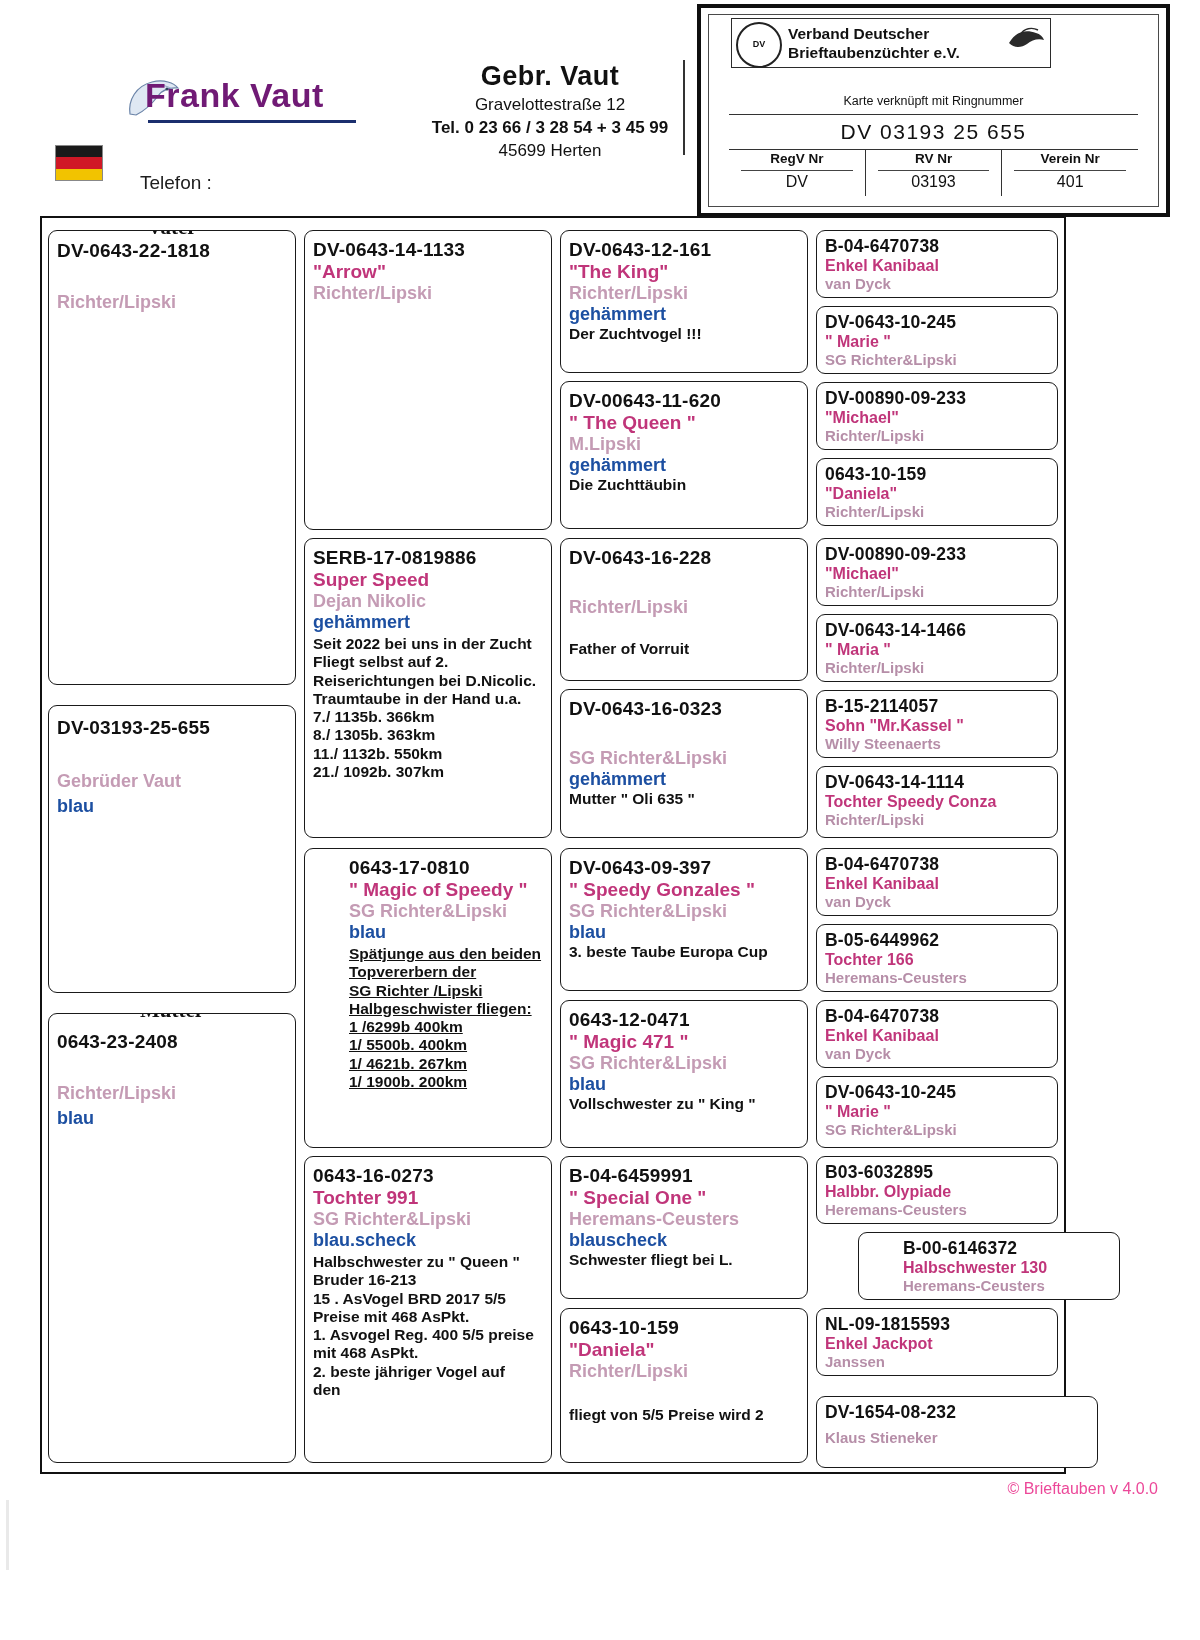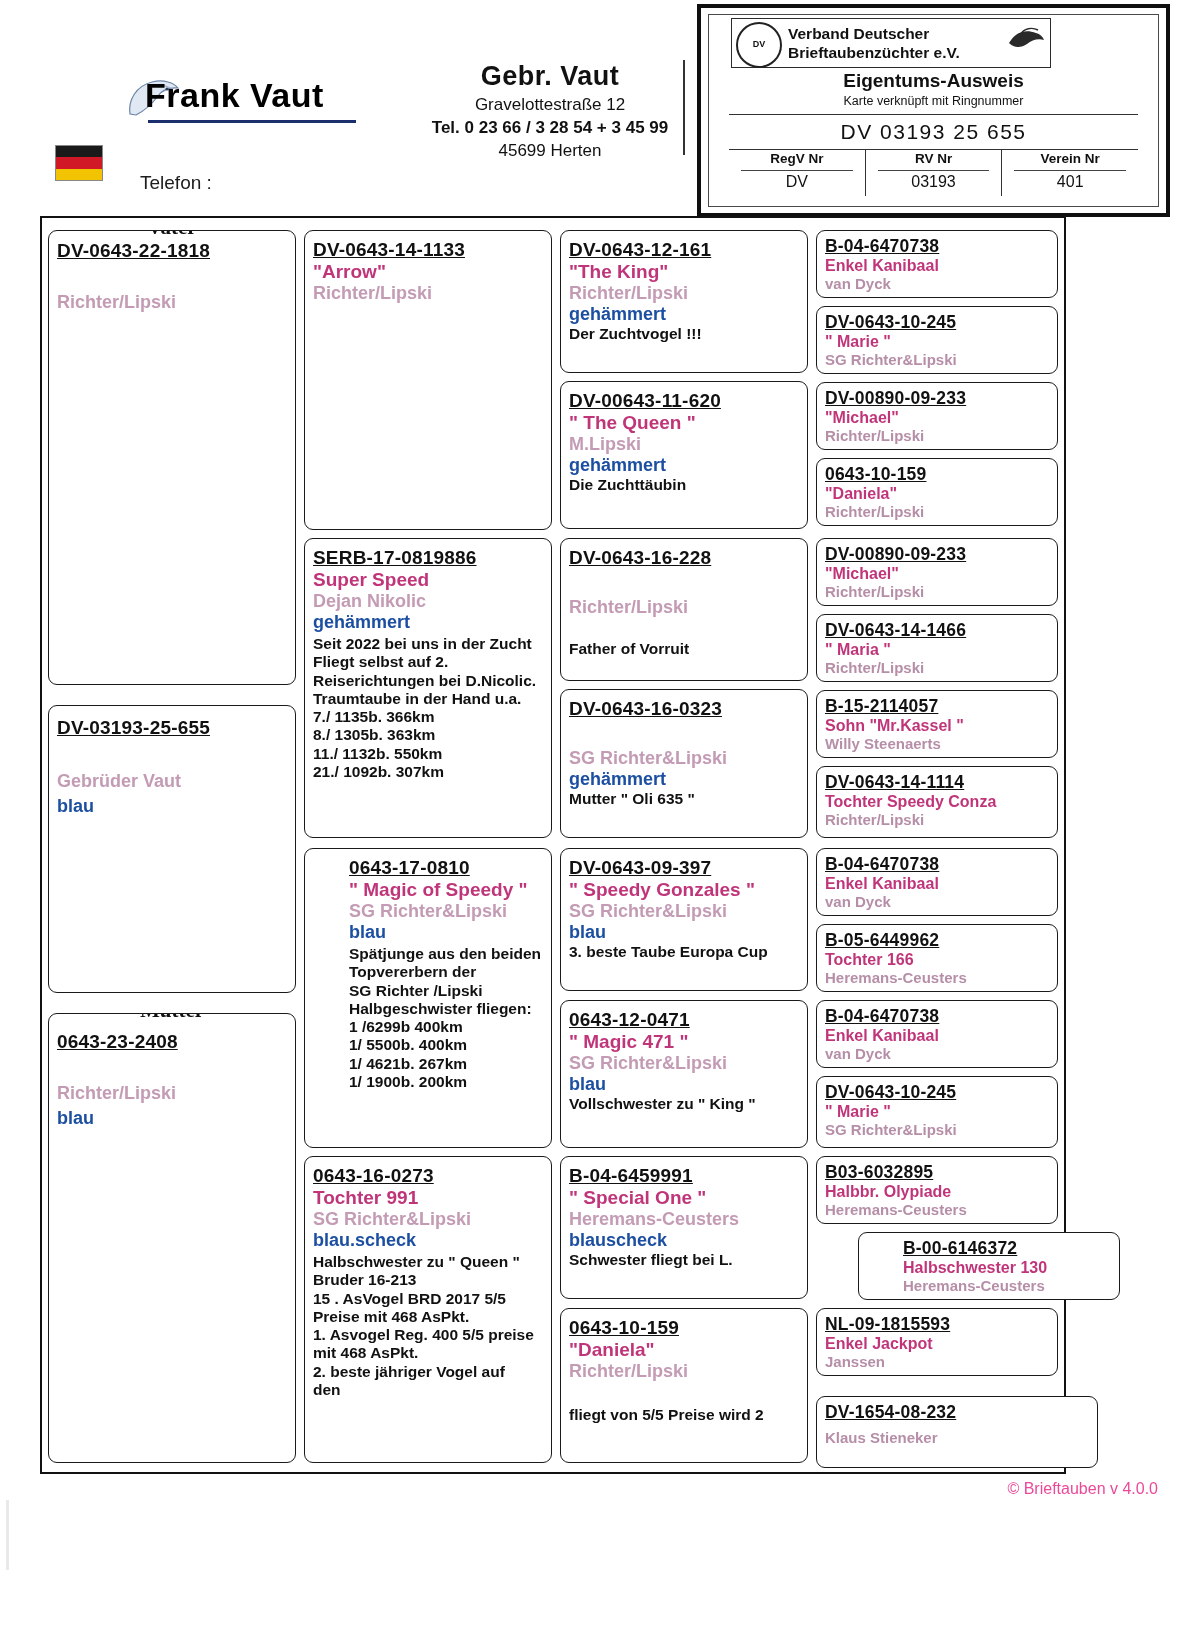--- a/index.html
+++ b/index.html
@@ -14,21 +14,21 @@
   .page {
     position:absolute; left:0; top:0; width:1200px; height:1640px;
   }
 
   
   .hdr-logo {
     position:absolute; left:60px; top:72px; width:300px; height:70px;
   }
   .hdr-logo .name {
     position:absolute; left:85px; top:4px;
-    font-size:34px; font-weight:bold; color:#000000;
+    font-size:34px; font-weight:bold; color:#701a75;
     letter-spacing:.5px;
   }
   .hdr-logo .rule {
     position:absolute; left:88px; top:48px; width:208px; height:3px;
     background:#1b2f6e;
   }
   .hdr-logo .bird {
     position:absolute; left:62px; top:2px; width:60px; height:46px;
   }
   .flag {
@@ -120,21 +120,21 @@
   
   .card {
     position:absolute;
     border:1.6px solid #1a1a1a;
     border-radius:9px;
     background:#fff;
     box-sizing:border-box;
     padding:5px 8px 4px 8px;
     overflow:hidden;
   }
-  .ring  { font-size:19px; font-weight:bold; color:#111; letter-spacing:.2px;text-decoration:underline; }
+  .ring  { font-size:19px; font-weight:bold; color:#111; letter-spacing:.2px; }
   .ring.sm { font-size:17.5px; }
   .nm    { font-size:19px; font-weight:bold; color:#c0357a; }
   .nm.sm { font-size:16px; }
   .br    { font-size:18px; font-weight:bold; color:#c49bb4; }
   .br.sm { font-size:15px; color:#b68ea8; }
   .col2  { font-size:18px; font-weight:bold; color:#1c4fa1; }
   .note  { font-size:15.5px; font-weight:bold; color:#111; line-height:1.18; }
 
   
   .sex {
@@ -198,21 +198,20 @@
       <div class="vtxt">
         <div>Verband Deutscher</div>
         <div>Brieftaubenzüchter e.V.</div>
       </div>
       <svg class="pigeon" viewBox="0 0 40 26">
         <path d="M3 18 C10 6 20 4 30 8 C34 9 37 12 38 15 C32 13 26 15 21 19 C15 23 8 23 3 18 Z" fill="#2a2a2a"></path>
         <path d="M14 10 C18 3 26 2 32 5" fill="none" stroke="#2a2a2a" stroke-width="1.4"></path>
       </svg>
     </div>
 
-    <div class="id-title">Eigentums-Ausweis</div>
     <div class="id-sub">Karte verknüpft mit Ringnummer</div>
 
     <div class="id-ring-wrap">
       <div class="id-ring">DV 03193 25 655</div>
     </div>
 
     <div class="id-cols">
       <div class="col">
         <div class="lbl">RegV Nr</div>
         <div class="val">DV</div>
@@ -272,21 +271,21 @@
 11./ 1132b.  550km
 21./ 1092b. 307km</div>
     </div>
 
     <div class="card" style="left:262px; top:630px; width:248px; height:300px;padding-left:44px;">
       <div class="sex">v</div>
       <div class="ring" style="margin-top:3px;">0643-17-0810</div>
       <div class="nm">" Magic of Speedy "</div>
       <div class="br">SG Richter&amp;Lipski</div>
       <div class="col2">blau</div>
-      <div class="note" style="margin-top:2px; white-space:pre-line;">Spätjunge aus den beiden
+      <div class="note" style="margin-top:2px; white-space:pre-line;text-decoration:underline;">Spätjunge aus den beiden
 Topvererbern der
 SG Richter /Lipski
 Halbgeschwister fliegen:
 1 /6299b 400km
 1/ 5500b. 400km
 1/ 4621b. 267km
 1/ 1900b. 200km</div>
     </div>
 
     <div class="card" style="left:262px; top:938px; width:248px; height:307px;">

